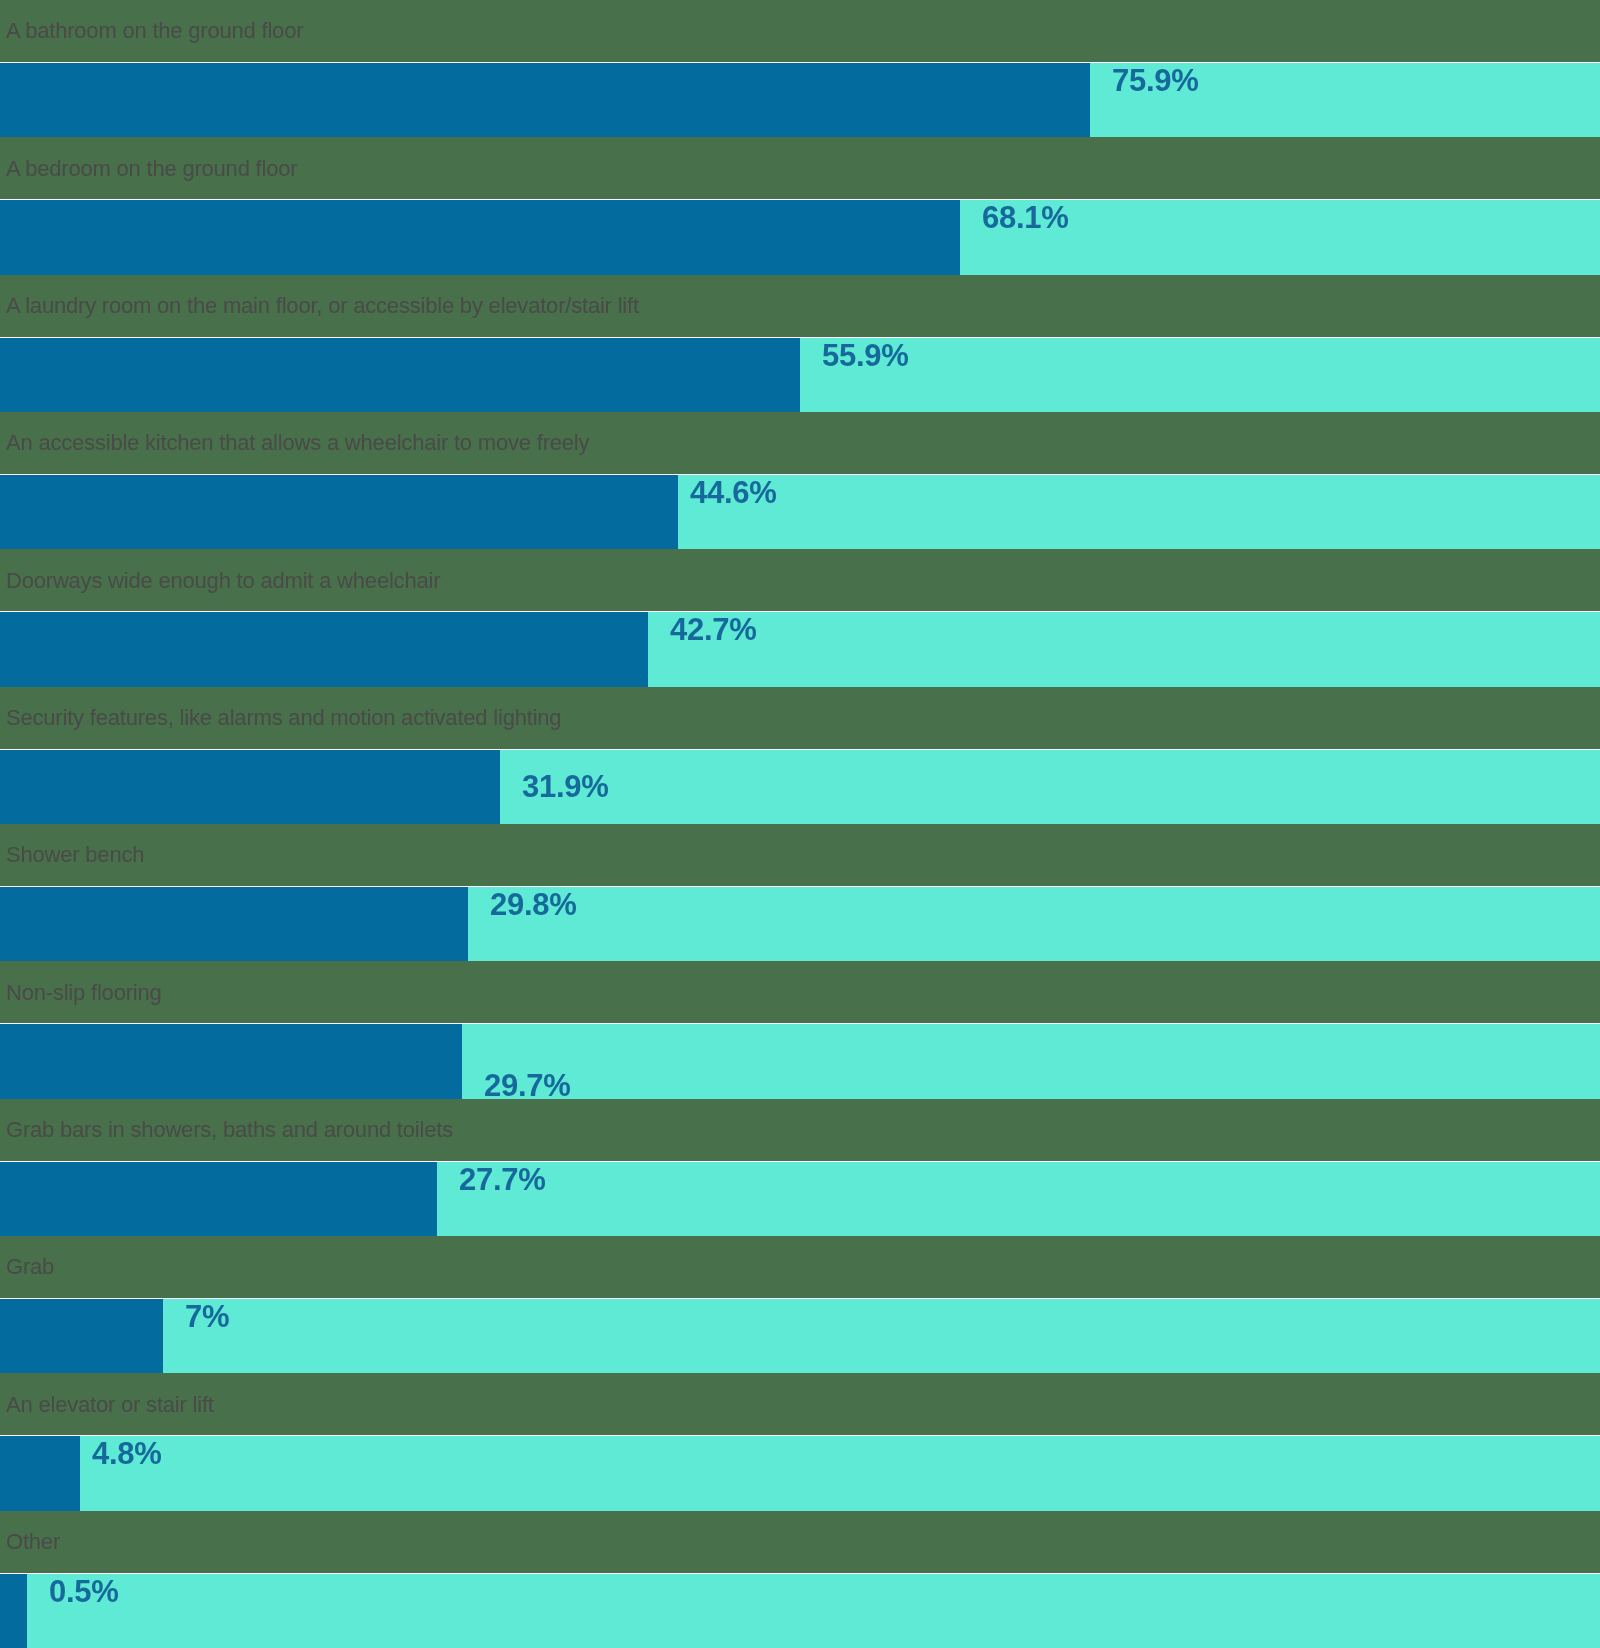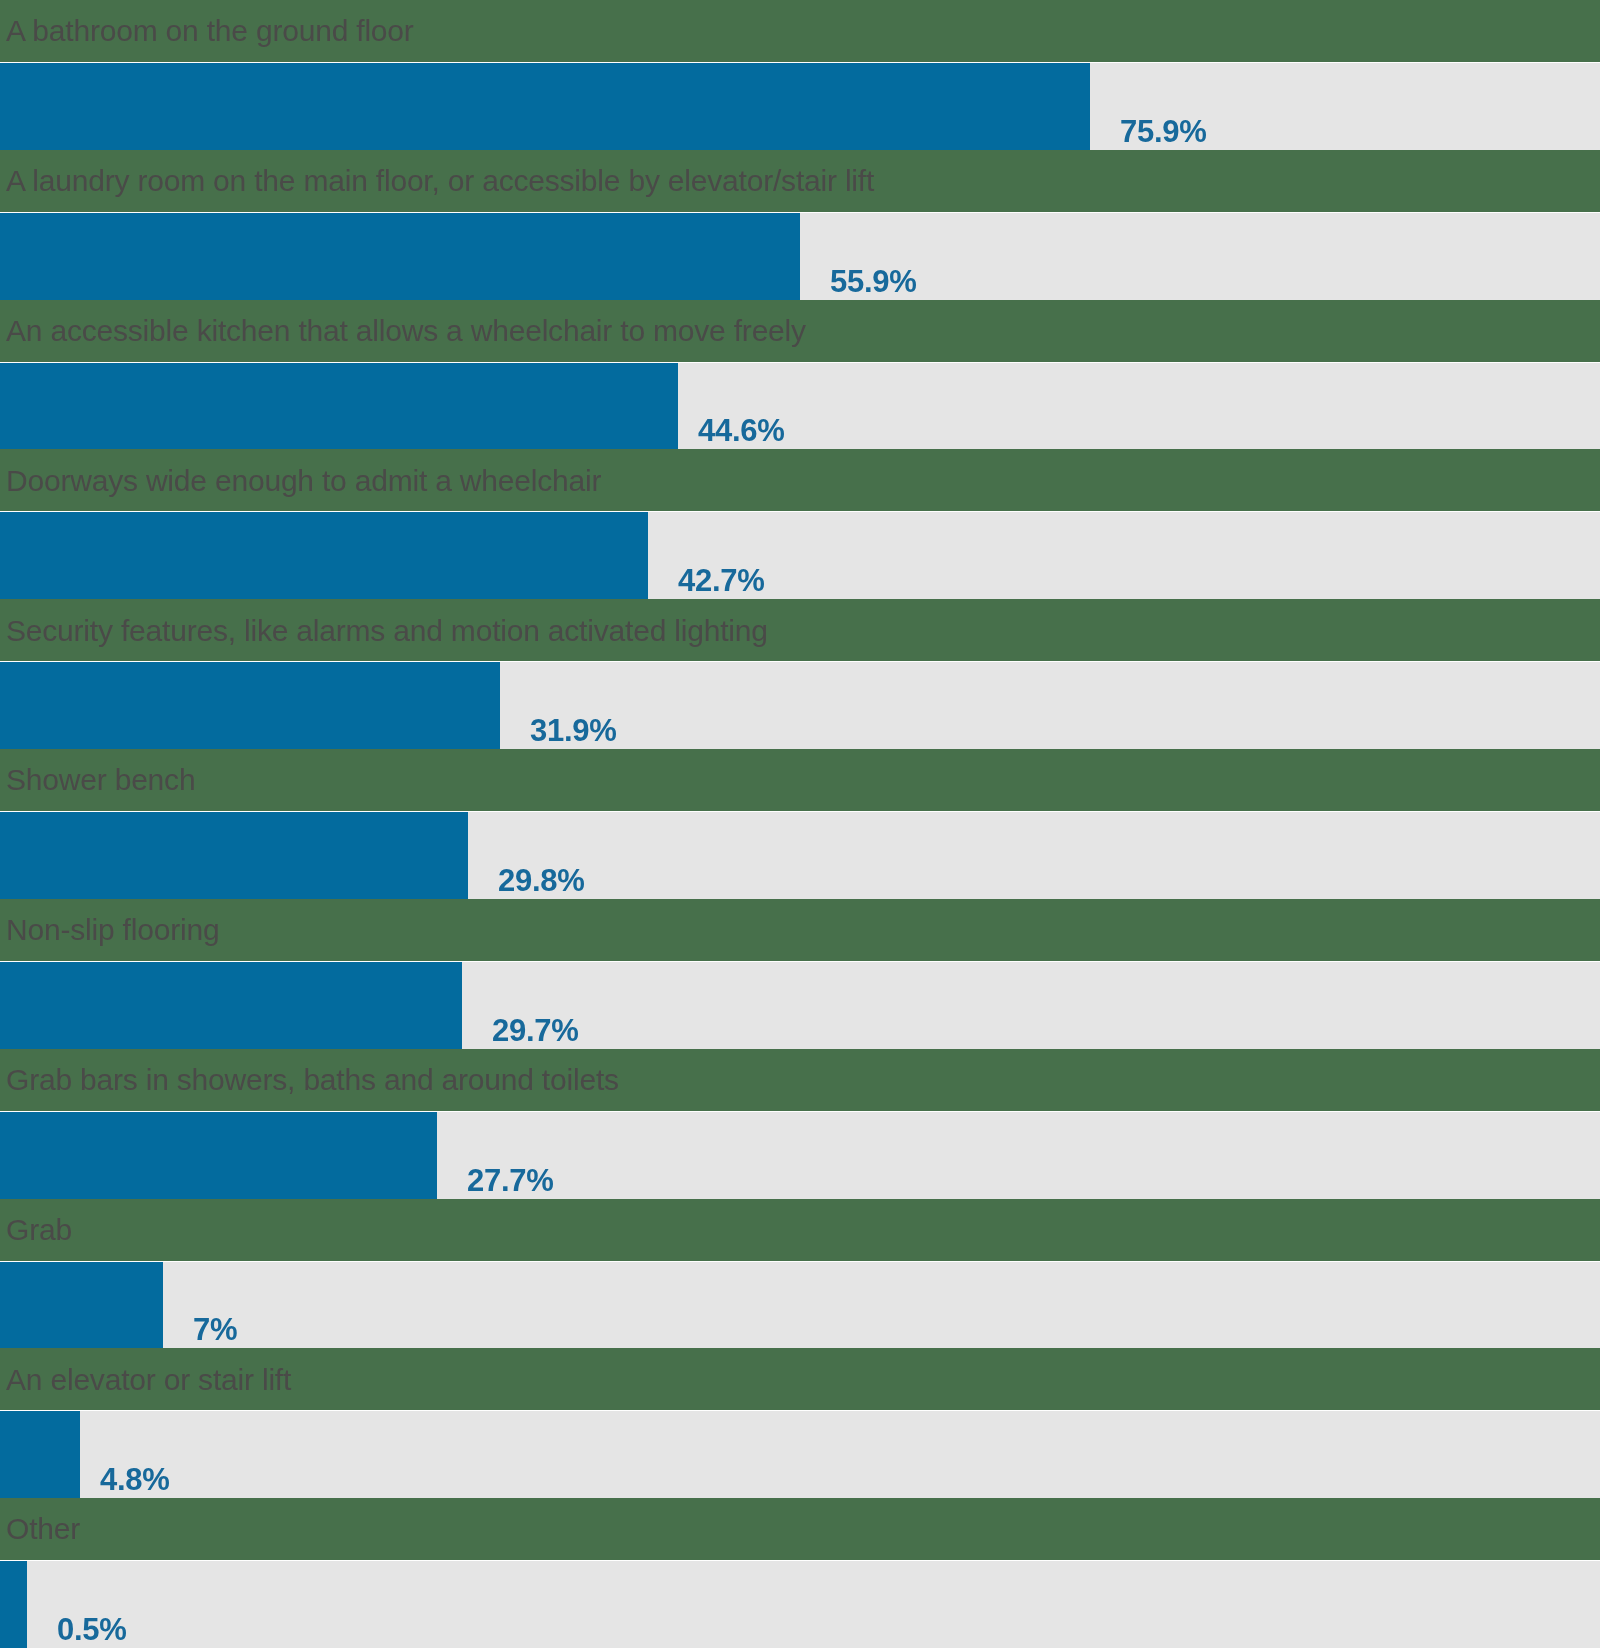--- a/index.html
+++ b/index.html
@@ -33,36 +33,35 @@
     flex: 0 0 62px;
     height: 62px;
     display: flex;
     align-items: center;
     padding: 0 8px 0 6px;
     box-sizing: border-box;
     overflow: hidden;
   }
   .cat-label {
     color: #4a4a48;
-    font-size: 30px;
+    font-size: 22px;
     line-height: 1.05;
     font-weight: 400;
     letter-spacing: -0.2px;
     white-space: nowrap;
   }
   .bar-band {
-    background: #e5e5e5;
+    background: #5eead4;
     flex: 1 1 auto;
     position: relative;
     display: flex;
-    align-items: flex-end;
+    align-items: flex-start;
     min-height: 0;
     border-top: 1px solid #ffffff;
     box-sizing: border-box;
-    gap: 8px;
   }
   .bar {
     background: #036b9e;
     height: 100%;
     flex: 0 0 auto;
   }
   .value-label {
     color: #17699b;
     font-size: 31px;
     font-weight: 700;
@@ -75,20 +74,29 @@
 <body>
 
 <div id="chart">
     <div class="row">
       <div class="label-band">
         <span class="cat-label">A bathroom on the ground floor</span>
       </div>
       <div class="bar-band">
         <div class="bar" style="width: 1090px; background: rgb(3, 107, 158);"></div>
         <span class="value-label" style="color: rgb(23, 105, 155);">75.9%</span>
+      </div>
+    </div>
+    <div class="row">
+      <div class="label-band">
+        <span class="cat-label">A bedroom on the ground floor</span>
+      </div>
+      <div class="bar-band">
+        <div class="bar" style="width: 960px; background: rgb(3, 107, 158);"></div>
+        <span class="value-label" style="color: rgb(23, 105, 155);">68.1%</span>
       </div>
     </div>
     <div class="row">
       <div class="label-band">
         <span class="cat-label">A laundry room on the main floor, or accessible by elevator/stair lift</span>
       </div>
       <div class="bar-band">
         <div class="bar" style="width: 800px; background: rgb(3, 107, 158);"></div>
         <span class="value-label" style="color: rgb(23, 105, 155);">55.9%</span>
       </div>

